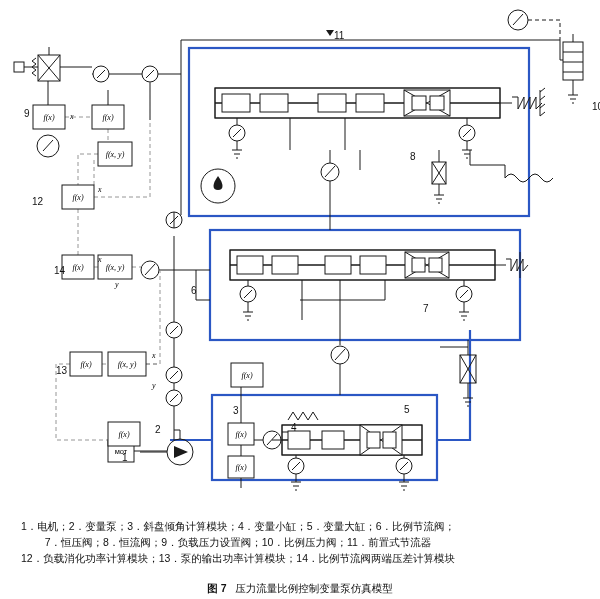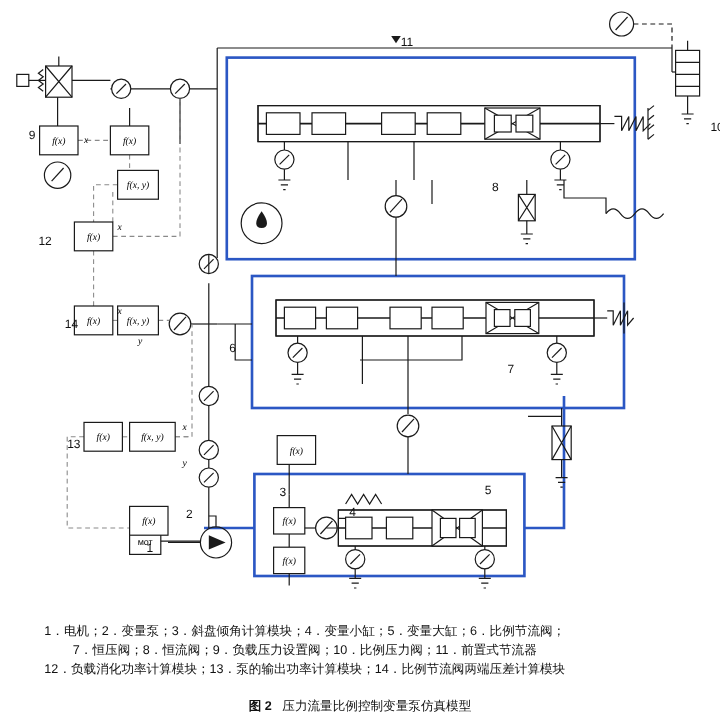--- a/index.html
+++ b/index.html
@@ -1,18 +1,18 @@
 <!DOCTYPE html>
 <html><head>
 <meta charset="utf-8">
 <style>
   html,body{margin:0;padding:0;background:#ffffff;}
   body{width:600px;height:599px;position:relative;font-family:"Liberation Sans",sans-serif;color:#111;overflow:hidden;}
   #canvas{position:absolute;left:0;top:0;width:556px;height:520px;}
-  .cap{position:absolute;left:0;width:476px;text-align:center;font-size:10.5px;color:#111;line-height:16px;padding-left:16px;}
+  .cap{position:absolute;left:0;width:476px;text-align:center;font-size:10.5px;color:#111;line-height:16px;}
   #cap1{top:518px;}
   #cap2{top:534px;}
   #cap3{top:550px;}
   #figtitle{position:absolute;left:0;top:582px;width:600px;text-align:center;font-size:10.5px;}
   #figtitle b{font-weight:bold;}
   .num{position:absolute;font-size:10px;color:#111;}
   svg{display:block;}
   .lbl{font-size:8px;font-family:"Liberation Serif",serif;font-style:italic;}
 </style>
 </head>
@@ -281,21 +281,21 @@
         <text x="152" y="358" class="lbl">x</text>
         <text x="152" y="388" class="lbl">y</text>
       </g>
 </svg>
 </div>
 
 <div class="cap" id="cap1">1．电机；2．变量泵；3．斜盘倾角计算模块；4．变量小缸；5．变量大缸；6．比例节流阀；</div>
 <div class="cap" id="cap2">7．恒压阀；8．恒流阀；9．负载压力设置阀；10．比例压力阀；11．前置式节流器</div>
 <div class="cap" id="cap3">12．负载消化功率计算模块；13．泵的输出功率计算模块；14．比例节流阀两端压差计算模块</div>
 <div id="figtitle">
-  <b>图 2</b>
+  <b>图 7</b>
   &nbsp;&nbsp;<span>压力流量比例控制变量泵仿真模型</span>
 </div>
 
 <div class="num" style="left: 122px; top: 452px;">1</div>
 <div class="num" style="left: 155px; top: 424px;">2</div>
 <div class="num" style="left: 233px; top: 405px;">3</div>
 <div class="num" style="left: 291px; top: 422px;">4</div>
 <div class="num" style="left: 404px; top: 404px;">5</div>
 <div class="num" style="left: 191px; top: 285px;">6</div>
 <div class="num" style="left: 423px; top: 303px;">7</div>

